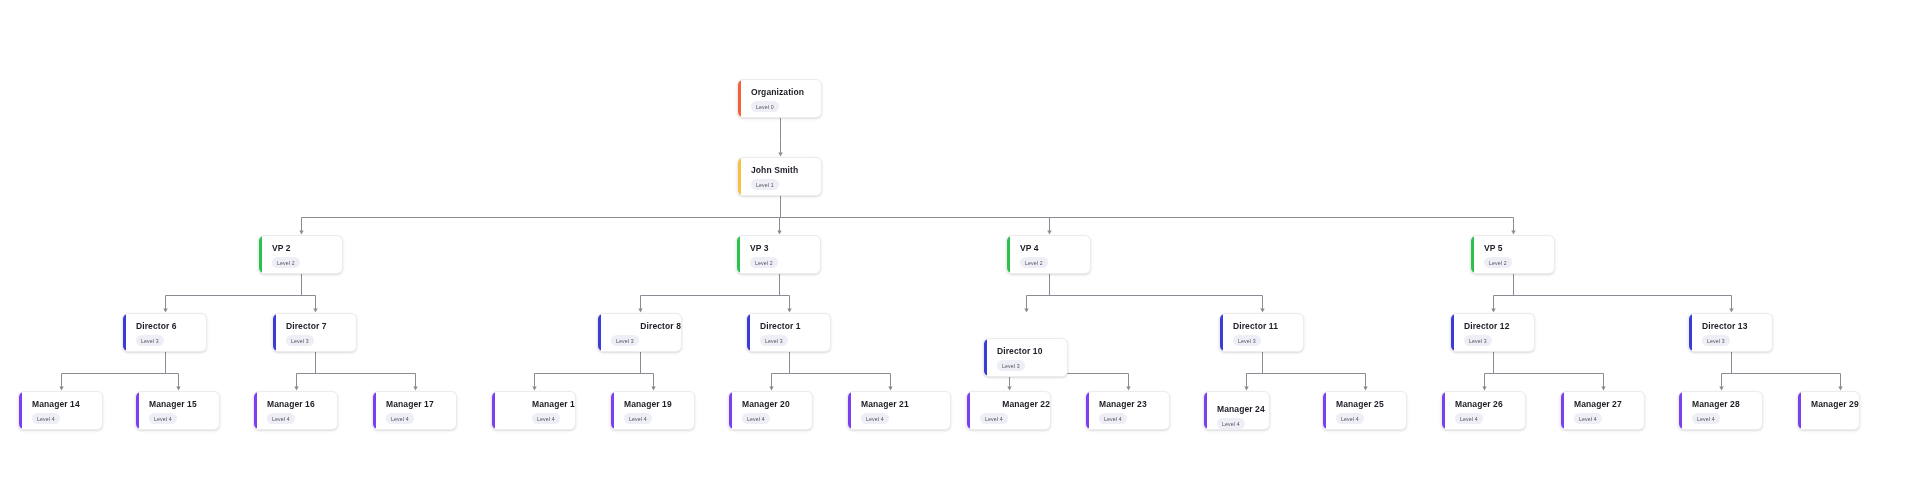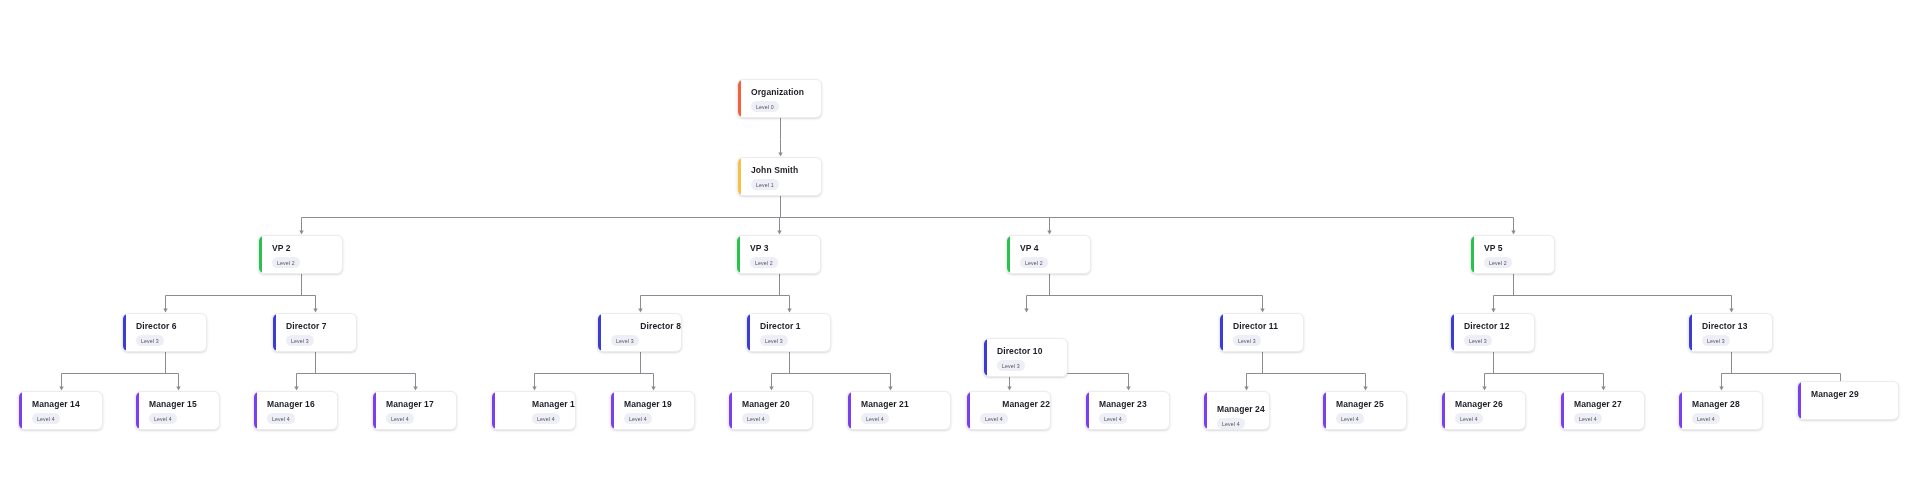--- a/index.html
+++ b/index.html
@@ -286,19 +286,19 @@
       <div class="node" style="left: 1560px; top: 391px; width: 85px; height: 39px;">
         <div class="accent" style="background: rgb(123, 63, 242);"></div>
         <div class="node-title">Manager 27</div>
         <div class="node-badge">Level 4</div>
       </div>
       <div class="node" style="left: 1678px; top: 391px; width: 85px; height: 39px;">
         <div class="accent" style="background: rgb(123, 63, 242);"></div>
         <div class="node-title">Manager 28</div>
         <div class="node-badge">Level 4</div>
       </div>
-      <div class="node" style="left: 1797px; top: 381px; width: 102px; height: 39px; gap: 32px;">
+      <div class="node" style="left: 1797px; top: 391px; width: 63px; height: 39px; gap: 32px;">
         <div class="accent" style="background: rgb(123, 63, 242);"></div>
         <div class="node-title">Manager 29</div>
         <div class="node-badge">Level 4</div>
       </div>
     </div>
 </div>
 
 </body></html>

